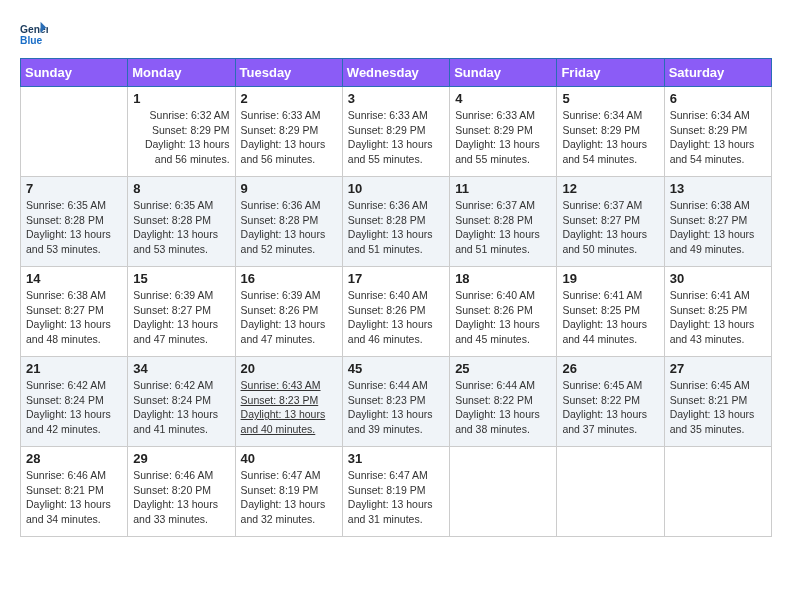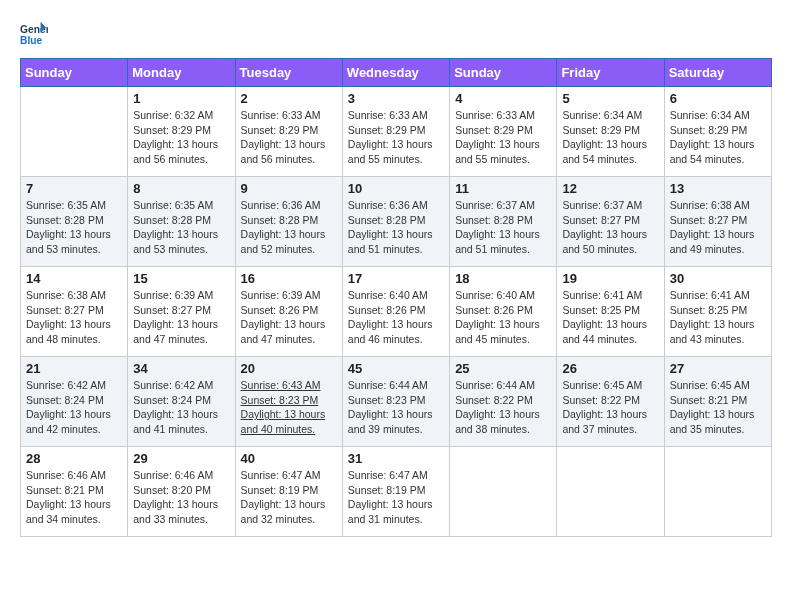--- a/index.html
+++ b/index.html
@@ -108,21 +108,21 @@
         <th>Sunday</th>
         <th>Friday</th>
         <th>Saturday</th>
       </tr>
   </thead>
   <tbody id="calendar-body">
   <tr class="row-white">
         <td class="empty-cell"></td>
         <td>
           <div class="day-number">1</div>
-          <div class="day-info" style="white-space: pre-line;">Sunrise: 6:32 AM
+          <div class="day-info" style="white-space: pre-line; text-align: right;">Sunrise: 6:32 AM
 Sunset: 8:29 PM
 Daylight: 13 hours
 and 56 minutes.</div>
         </td>
         <td>
           <div class="day-number">2</div>
           <div class="day-info" style="white-space: pre-line;">Sunrise: 6:33 AM
 Sunset: 8:29 PM
 Daylight: 13 hours
 and 56 minutes.</div>

